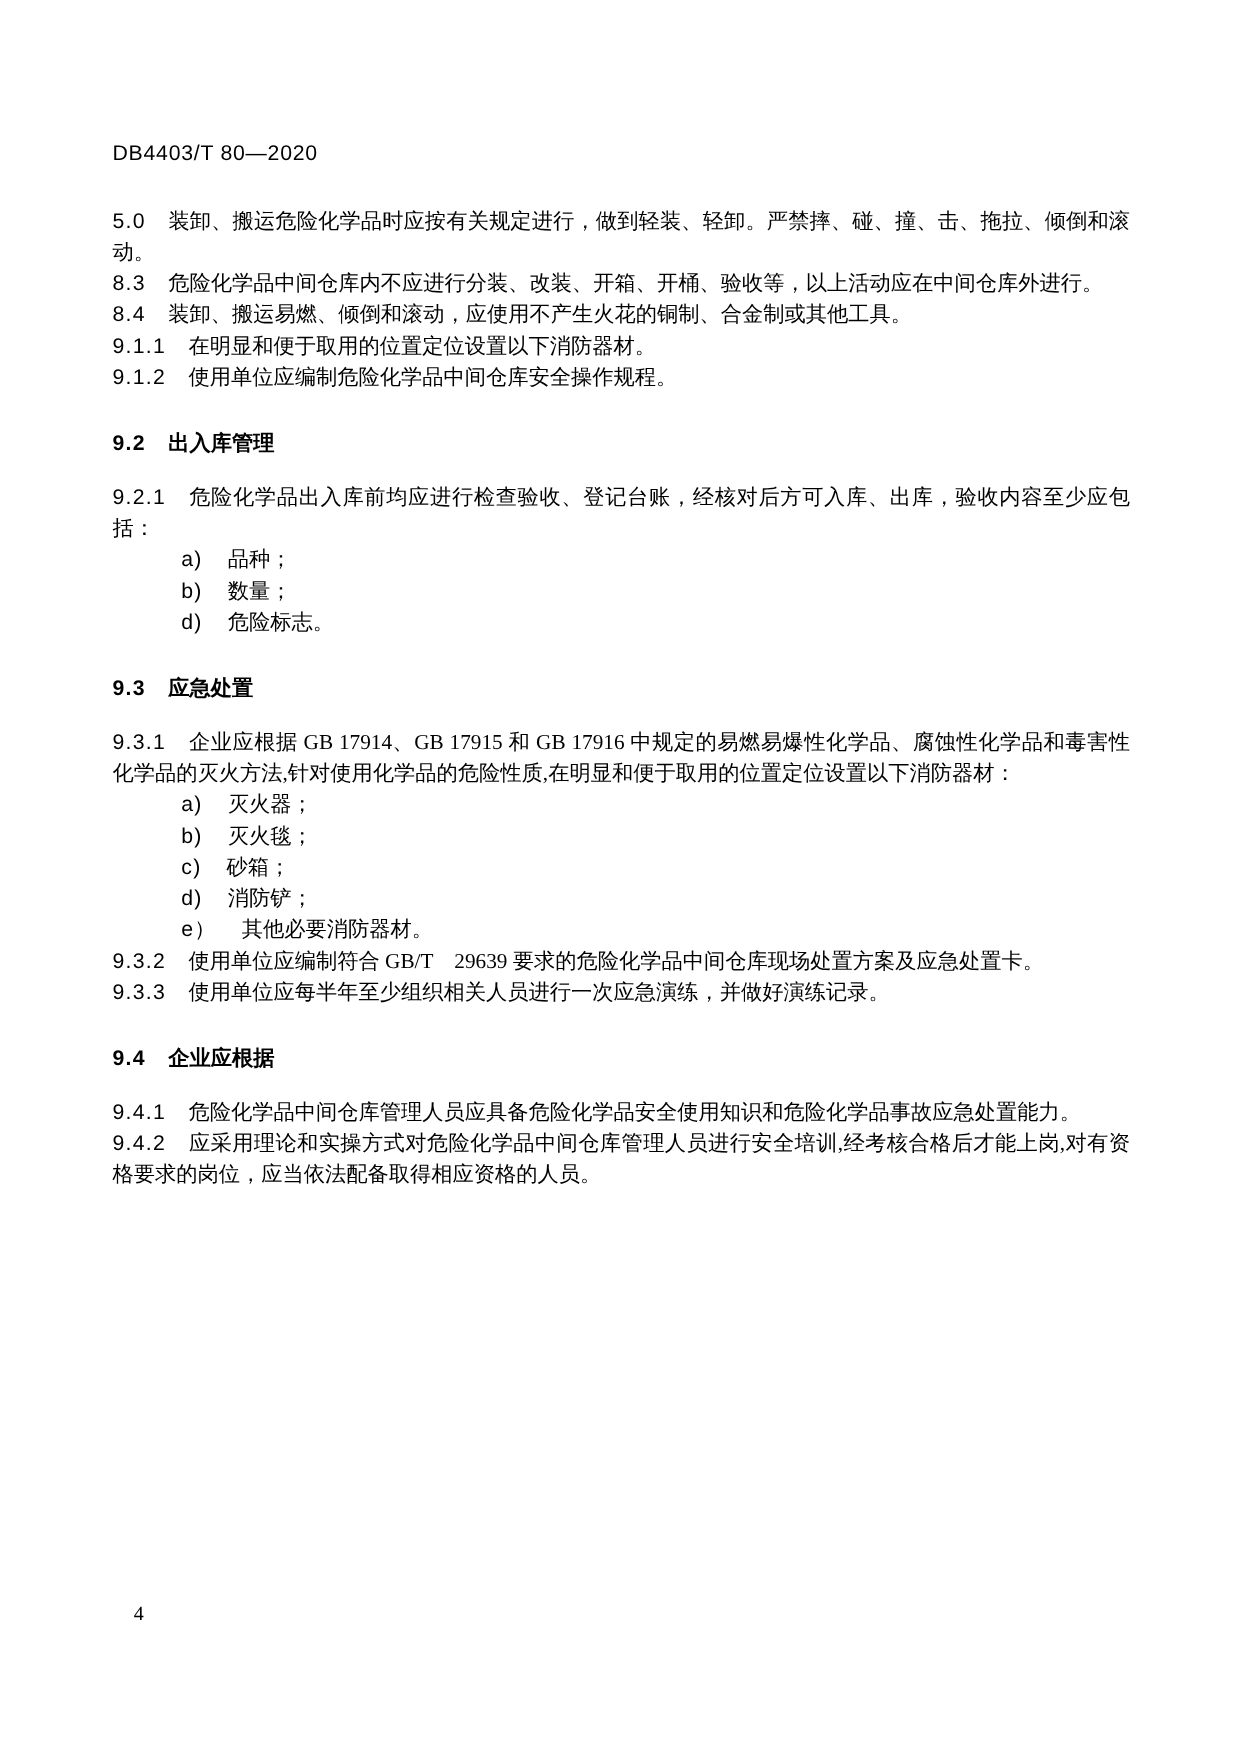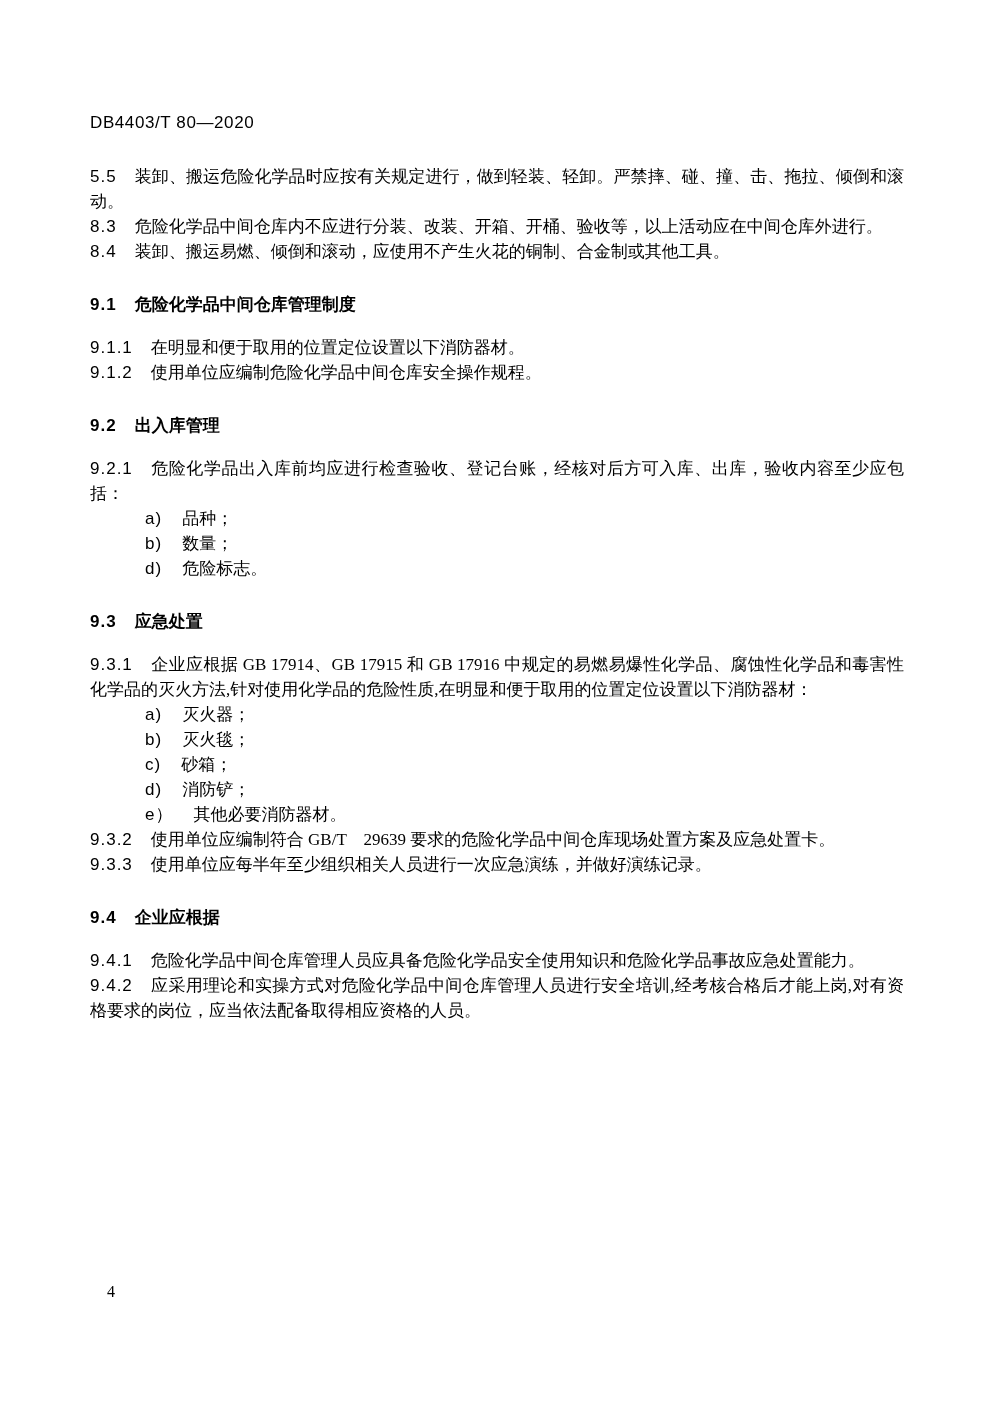--- a/index.html
+++ b/index.html
@@ -62,24 +62,23 @@
     font-family: "Liberation Serif", "DejaVu Serif", serif;
   }
 </style>
 </head>
 <body>
 
 <div class="page">
   <div class="inner">
     <div class="doc-header">DB4403/T 80—2020</div>
     <div class="doc-body">
-        <p class="clause"><span class="num">5.5</span><span class="txt">装卸、搬运危险化学品时应按有关规定进行，做到轻装、轻卸。严禁摔、碰、撞、击、拖拉、倾倒和滚动。</span></p>
+        <p class="clause"><span class="num">5.0</span><span class="txt">装卸、搬运危险化学品时应按有关规定进行，做到轻装、轻卸。严禁摔、碰、撞、击、拖拉、倾倒和滚动。</span></p>
         <p class="clause"><span class="num">8.3</span><span class="txt">危险化学品中间仓库内不应进行分装、改装、开箱、开桶、验收等，以上活动应在中间仓库外进行。</span></p>
         <p class="clause"><span class="num">8.4</span><span class="txt">装卸、搬运易燃、倾倒和滚动，应使用不产生火花的铜制、合金制或其他工具。</span></p>
-        <p class="h2"><span class="num">9.1</span><span class="txt">危险化学品中间仓库管理制度</span></p>
         <p class="clause"><span class="num">9.1.1</span><span class="txt">在明显和便于取用的位置定位设置以下消防器材。</span></p>
         <p class="clause"><span class="num">9.1.2</span><span class="txt">使用单位应编制危险化学品中间仓库安全操作规程。</span></p>
         <p class="h2"><span class="num">9.2</span><span class="txt">出入库管理</span></p>
         <p class="clause"><span class="num">9.2.1</span><span class="txt">危险化学品出入库前均应进行检查验收、登记台账，经核对后方可入库、出库，验收内容至少应包括：</span></p>
         <p class="li"><span class="num">a)</span><span class="txt">品种；</span></p>
         <p class="li"><span class="num">b)</span><span class="txt">数量；</span></p>
         <p class="li"><span class="num">d)</span><span class="txt">危险标志。</span></p>
         <p class="h2"><span class="num">9.3</span><span class="txt">应急处置</span></p>
         <p class="clause"><span class="num">9.3.1</span><span class="txt">企业应根据 GB 17914、GB 17915 和 GB 17916 中规定的易燃易爆性化学品、腐蚀性化学品和毒害性化学品的灭火方法,针对使用化学品的危险性质,在明显和便于取用的位置定位设置以下消防器材：</span></p>
         <p class="li"><span class="num">a)</span><span class="txt">灭火器；</span></p>

